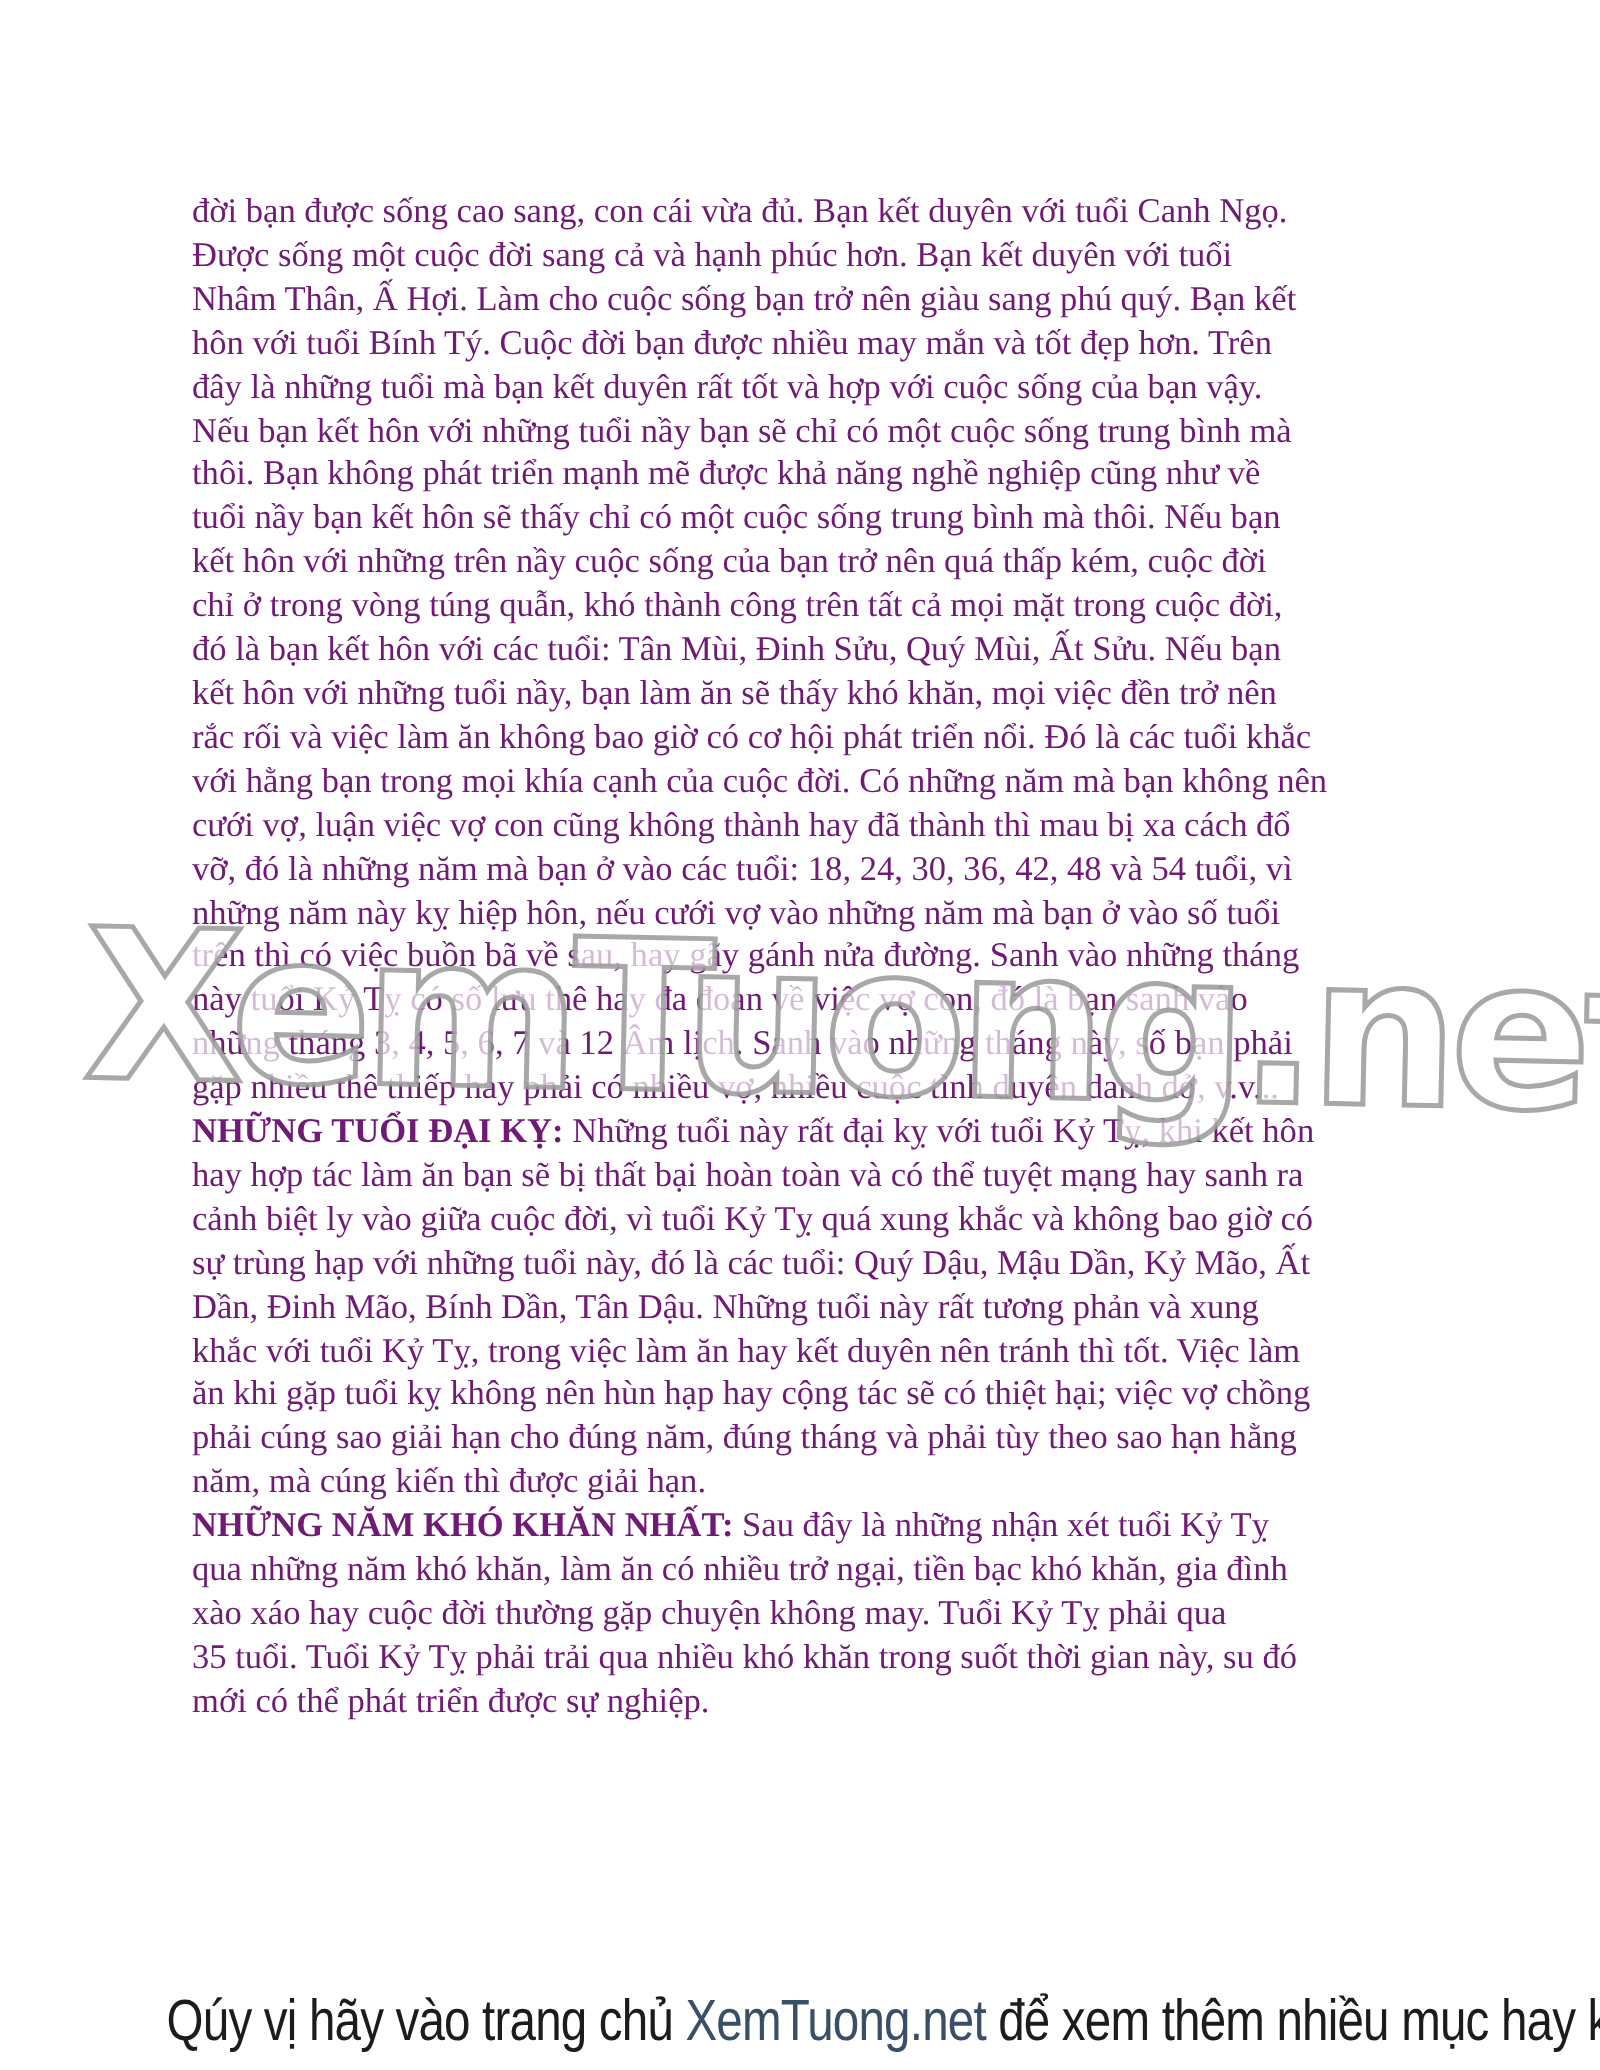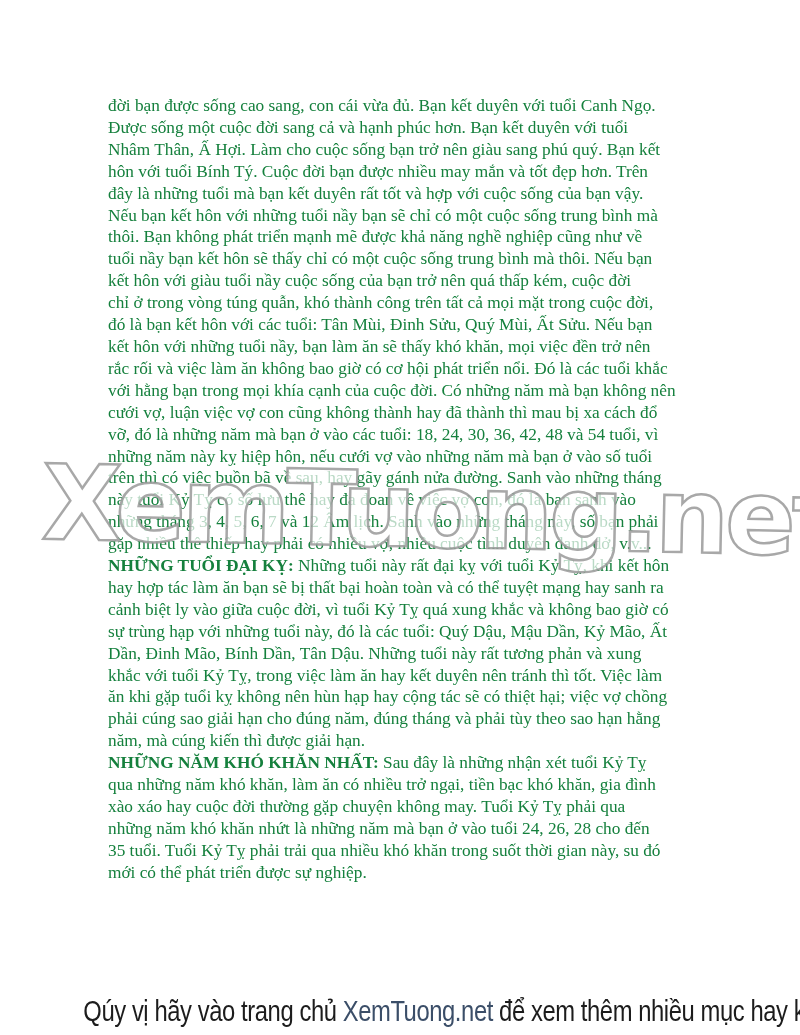--- a/index.html
+++ b/index.html
@@ -5,26 +5,26 @@
   html, body { margin: 0; padding: 0; }
   body {
     width: 800px; height: 1035px;
     background: #ffffff;
     position: relative;
     overflow: hidden;
     font-family: "Liberation Serif", serif;
   }
   .text-block {
     position: absolute;
-    left: 108px; top: 95px;
+    left: 96px; top: 95px;
     width: 630px;
     font-family: "Liberation Serif", serif;
     font-size: 17.3px;
     line-height: 21.9px;
-    color: #15803d;
+    color: #701a75;
     z-index: 1;
   }
   .line { white-space: nowrap; }
   .line b { font-weight: 700; }
   .watermark {
     position: absolute;
     left: 42px; top: 450px;
     z-index: 5;
     font-family: "DejaVu Sans", sans-serif;
     font-weight: 700;
@@ -59,21 +59,21 @@
 
 <div class="text-block">
     <div class="line"><span>đời bạn được sống cao sang, con cái vừa đủ. Bạn kết duyên với tuổi Canh Ngọ.</span></div>
     <div class="line"><span>Được sống một cuộc đời sang cả và hạnh phúc hơn. Bạn kết duyên với tuổi</span></div>
     <div class="line"><span>Nhâm Thân, Ấ Hợi. Làm cho cuộc sống bạn trở nên giàu sang phú quý. Bạn kết</span></div>
     <div class="line"><span>hôn với tuổi Bính Tý. Cuộc đời bạn được nhiều may mắn và tốt đẹp hơn. Trên</span></div>
     <div class="line"><span>đây là những tuổi mà bạn kết duyên rất tốt và hợp với cuộc sống của bạn vậy.</span></div>
     <div class="line"><span>Nếu bạn kết hôn với những tuổi nầy bạn sẽ chỉ có một cuộc sống trung bình mà</span></div>
     <div class="line"><span>thôi. Bạn không phát triển mạnh mẽ được khả năng nghề nghiệp cũng như về</span></div>
     <div class="line"><span>tuổi nầy bạn kết hôn sẽ thấy chỉ có một cuộc sống trung bình mà thôi. Nếu bạn</span></div>
-    <div class="line"><span>kết hôn với giàu tuổi nầy cuộc sống của bạn trở nên quá thấp kém, cuộc đời</span></div>
+    <div class="line"><span>kết hôn với những trên nầy cuộc sống của bạn trở nên quá thấp kém, cuộc đời</span></div>
     <div class="line"><span>chỉ ở trong vòng túng quẫn, khó thành công trên tất cả mọi mặt trong cuộc đời,</span></div>
     <div class="line"><span>đó là bạn kết hôn với các tuổi: Tân Mùi, Đinh Sửu, Quý Mùi, Ất Sửu. Nếu bạn</span></div>
     <div class="line"><span>kết hôn với những tuổi nầy, bạn làm ăn sẽ thấy khó khăn, mọi việc đền trở nên</span></div>
     <div class="line"><span>rắc rối và việc làm ăn không bao giờ có cơ hội phát triển nổi. Đó là các tuổi khắc</span></div>
     <div class="line"><span>với hằng bạn trong mọi khía cạnh của cuộc đời. Có những năm mà bạn không nên</span></div>
     <div class="line"><span>cưới vợ, luận việc vợ con cũng không thành hay đã thành thì mau bị xa cách đổ</span></div>
     <div class="line"><span>vỡ, đó là những năm mà bạn ở vào các tuổi: 18, 24, 30, 36, 42, 48 và 54 tuổi, vì</span></div>
     <div class="line"><span>những năm này kỵ hiệp hôn, nếu cưới vợ vào những năm mà bạn ở vào số tuổi</span></div>
     <div class="line"><span>trên thì có việc buồn bã về sau, hay gãy gánh nửa đường. Sanh vào những tháng</span></div>
     <div class="line"><span>này tuổi Kỷ Tỵ có số lưu thê hay đa đoan về việc vợ con, đó là bạn sanh vào</span></div>
@@ -84,21 +84,20 @@
     <div class="line"><span>cảnh biệt ly vào giữa cuộc đời, vì tuổi Kỷ Tỵ quá xung khắc và không bao giờ có</span></div>
     <div class="line"><span>sự trùng hạp với những tuổi này, đó là các tuổi: Quý Dậu, Mậu Dần, Kỷ Mão, Ất</span></div>
     <div class="line"><span>Dần, Đinh Mão, Bính Dần, Tân Dậu. Những tuổi này rất tương phản và xung</span></div>
     <div class="line"><span>khắc với tuổi Kỷ Tỵ, trong việc làm ăn hay kết duyên nên tránh thì tốt. Việc làm</span></div>
     <div class="line"><span>ăn khi gặp tuổi kỵ không nên hùn hạp hay cộng tác sẽ có thiệt hại; việc vợ chồng</span></div>
     <div class="line"><span>phải cúng sao giải hạn cho đúng năm, đúng tháng và phải tùy theo sao hạn hằng</span></div>
     <div class="line"><span>năm, mà cúng kiến thì được giải hạn.</span></div>
     <div class="line"><b>NHỮNG NĂM KHÓ KHĂN NHẤT:</b><span> Sau đây là những nhận xét tuổi Kỷ Tỵ</span></div>
     <div class="line"><span>qua những năm khó khăn, làm ăn có nhiều trở ngại, tiền bạc khó khăn, gia đình</span></div>
     <div class="line"><span>xào xáo hay cuộc đời thường gặp chuyện không may. Tuổi Kỷ Tỵ phải qua</span></div>
-    <div class="line"><span>những năm khó khăn nhứt là những năm mà bạn ở vào tuổi 24, 26, 28 cho đến</span></div>
     <div class="line"><span>35 tuổi. Tuổi Kỷ Tỵ phải trải qua nhiều khó khăn trong suốt thời gian này, su đó</span></div>
     <div class="line"><span>mới có thể phát triển được sự nghiệp.</span></div>
   </div>
 
 <div class="watermark">XemTuong.net</div>
 
 <div class="footer">
   <span class="footer-inner"><span>Qúy vị hãy vào trang chủ </span><a class="footer-link" href="#">XemTuong.net</a><span> để xem thêm nhiều mục hay khác</span></span>
 </div>
 

